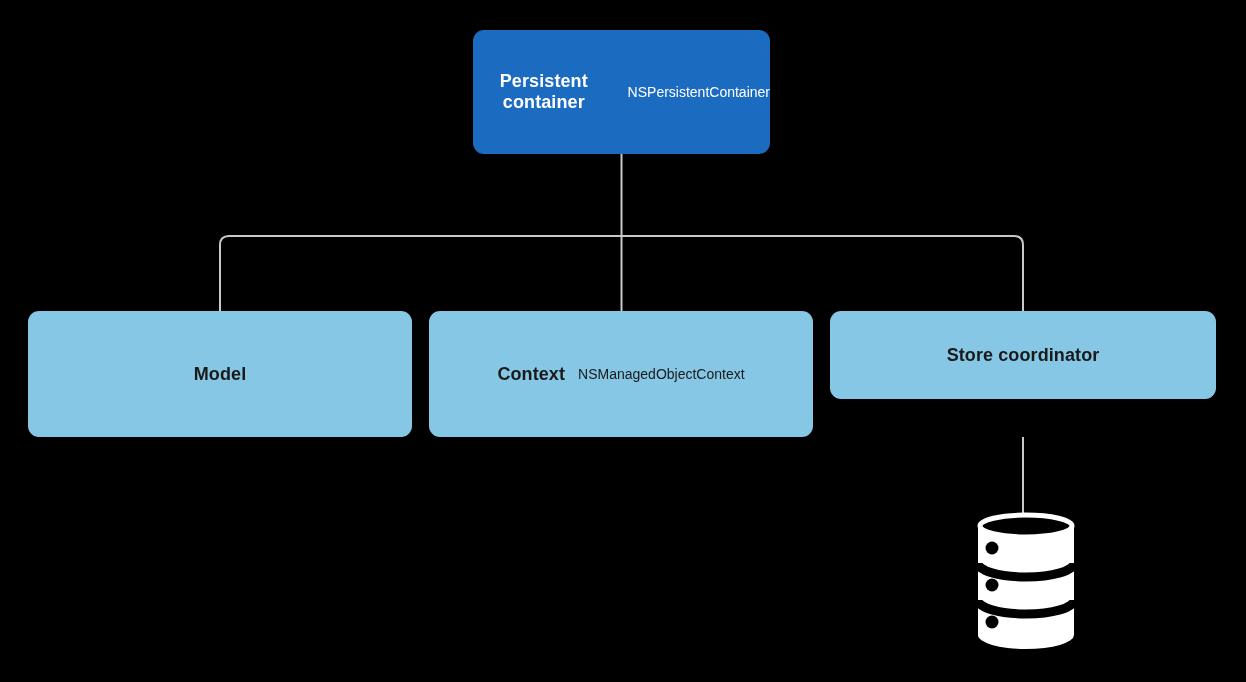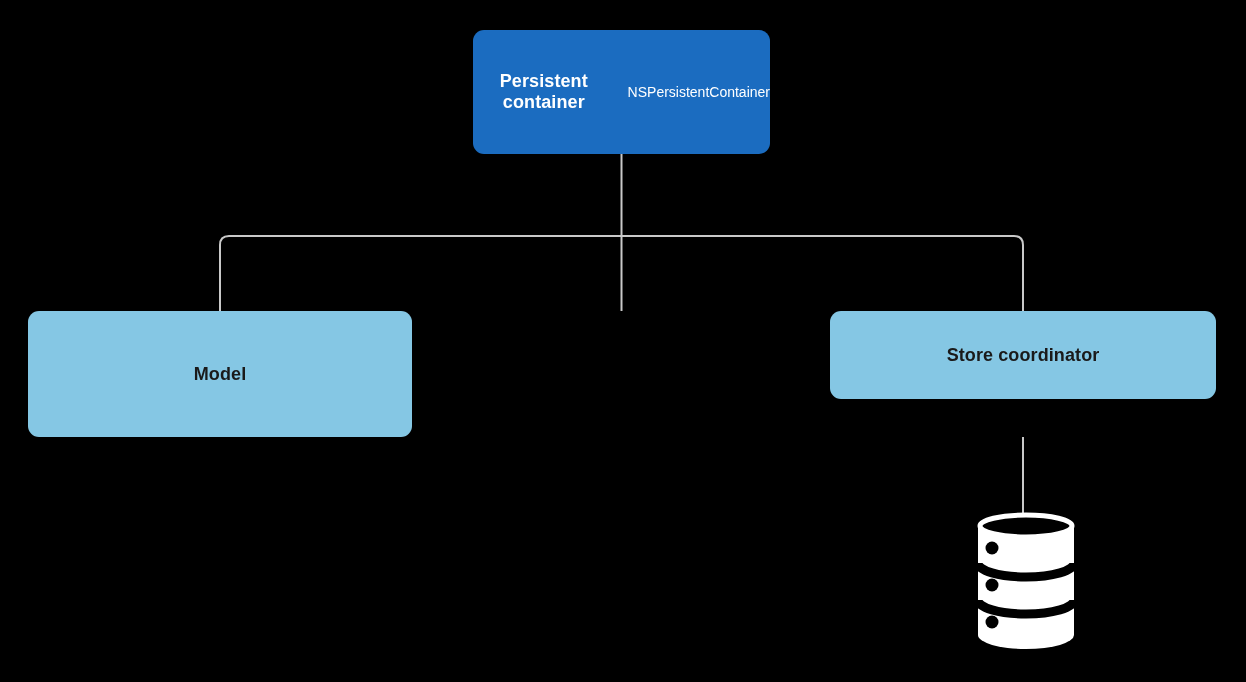--- a/index.html
+++ b/index.html
@@ -85,20 +85,24 @@
 
   <div class="node node-primary" id="node-persistent-container">
     <div class="node-title">Persistent container</div>
     <div class="node-class">NSPersistentContainer</div>
   </div>
 
   <div class="node node-secondary" id="node-model">
     <div class="node-title">Model</div>
   </div>
 
+  <div class="node node-secondary" id="node-context">
+    <div class="node-title">Context</div>
+    <div class="node-class">NSManagedObjectContext</div>
+  </div>
 
   <div class="node node-secondary" id="node-store-coordinator">
     <div class="node-title">Store coordinator</div>
   </div>
 
   <svg class="db-icon" viewBox="0 0 106 140" aria-hidden="true">
 
     <path class="db-light" d="M5,15 V124 A48,14 0 0 0 101,124 V15 Z"></path>
 
     <path class="db-sep" d="M5,52 A48,14 0 0 0 101,52"></path>

